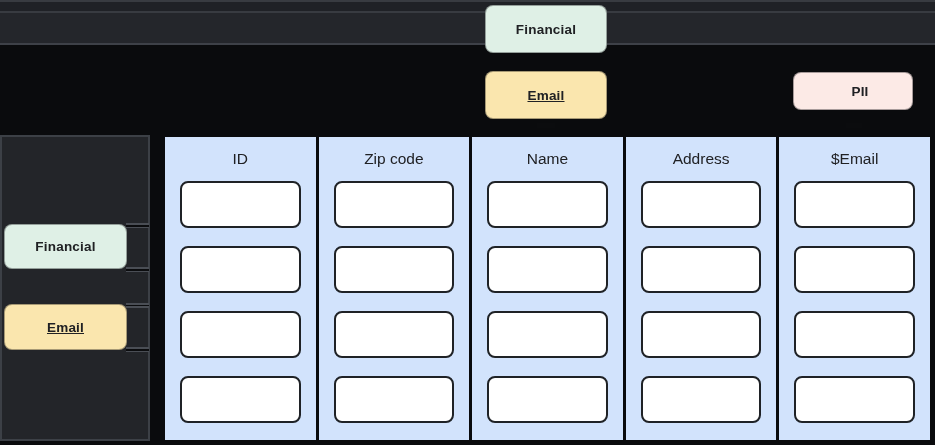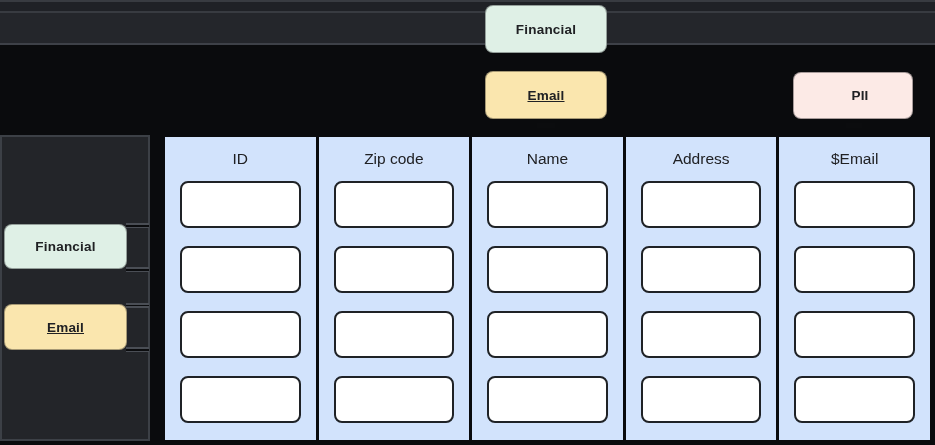--- a/index.html
+++ b/index.html
@@ -24,21 +24,21 @@
   .tag {
     position:absolute; display:flex; align-items:center; justify-content:center;
     border-radius:8px; font-weight:bold; font-size:13.5px; color:#202124;
     border:1px solid rgba(8,9,11,0.35); letter-spacing:0.2px;
   }
   .tag-financial { background:#DFF0E6; }
   .tag-email     { background:#FAE6AE;text-decoration:underline; }
   .tag-pii       { background:#FCEAE6; }
   .tag-fin-top   { left:485px; top:5px;  width:122px; height:48px; }
   .tag-email-top { left:485px; top:71px; width:122px; height:48px; }
-  .tag-pii-top   { left:793px; top:72px; width:120px; height:47px;padding-left:14px; }
+  .tag-pii-top   { left:793px; top:72px; width:120px; height:38px;padding-left:14px; }
 
   .side-panel {
     position:absolute; left:0; top:135px; width:150px; height:306px;
     background:#232529; border:2px solid #3C4046;
   }
   .tag-fin-side   { left:4px; top:224px; width:123px; height:45px; }
   .tag-email-side { left:4px; top:304px; width:123px; height:46px; }
   .slot {
     position:absolute; left:126px; width:23px; height:5px;
     background:linear-gradient(to bottom, #4A4E55 0 1.5px, #0B0C0E 1.5px 3.5px, #4A4E55 3.5px 5px);

